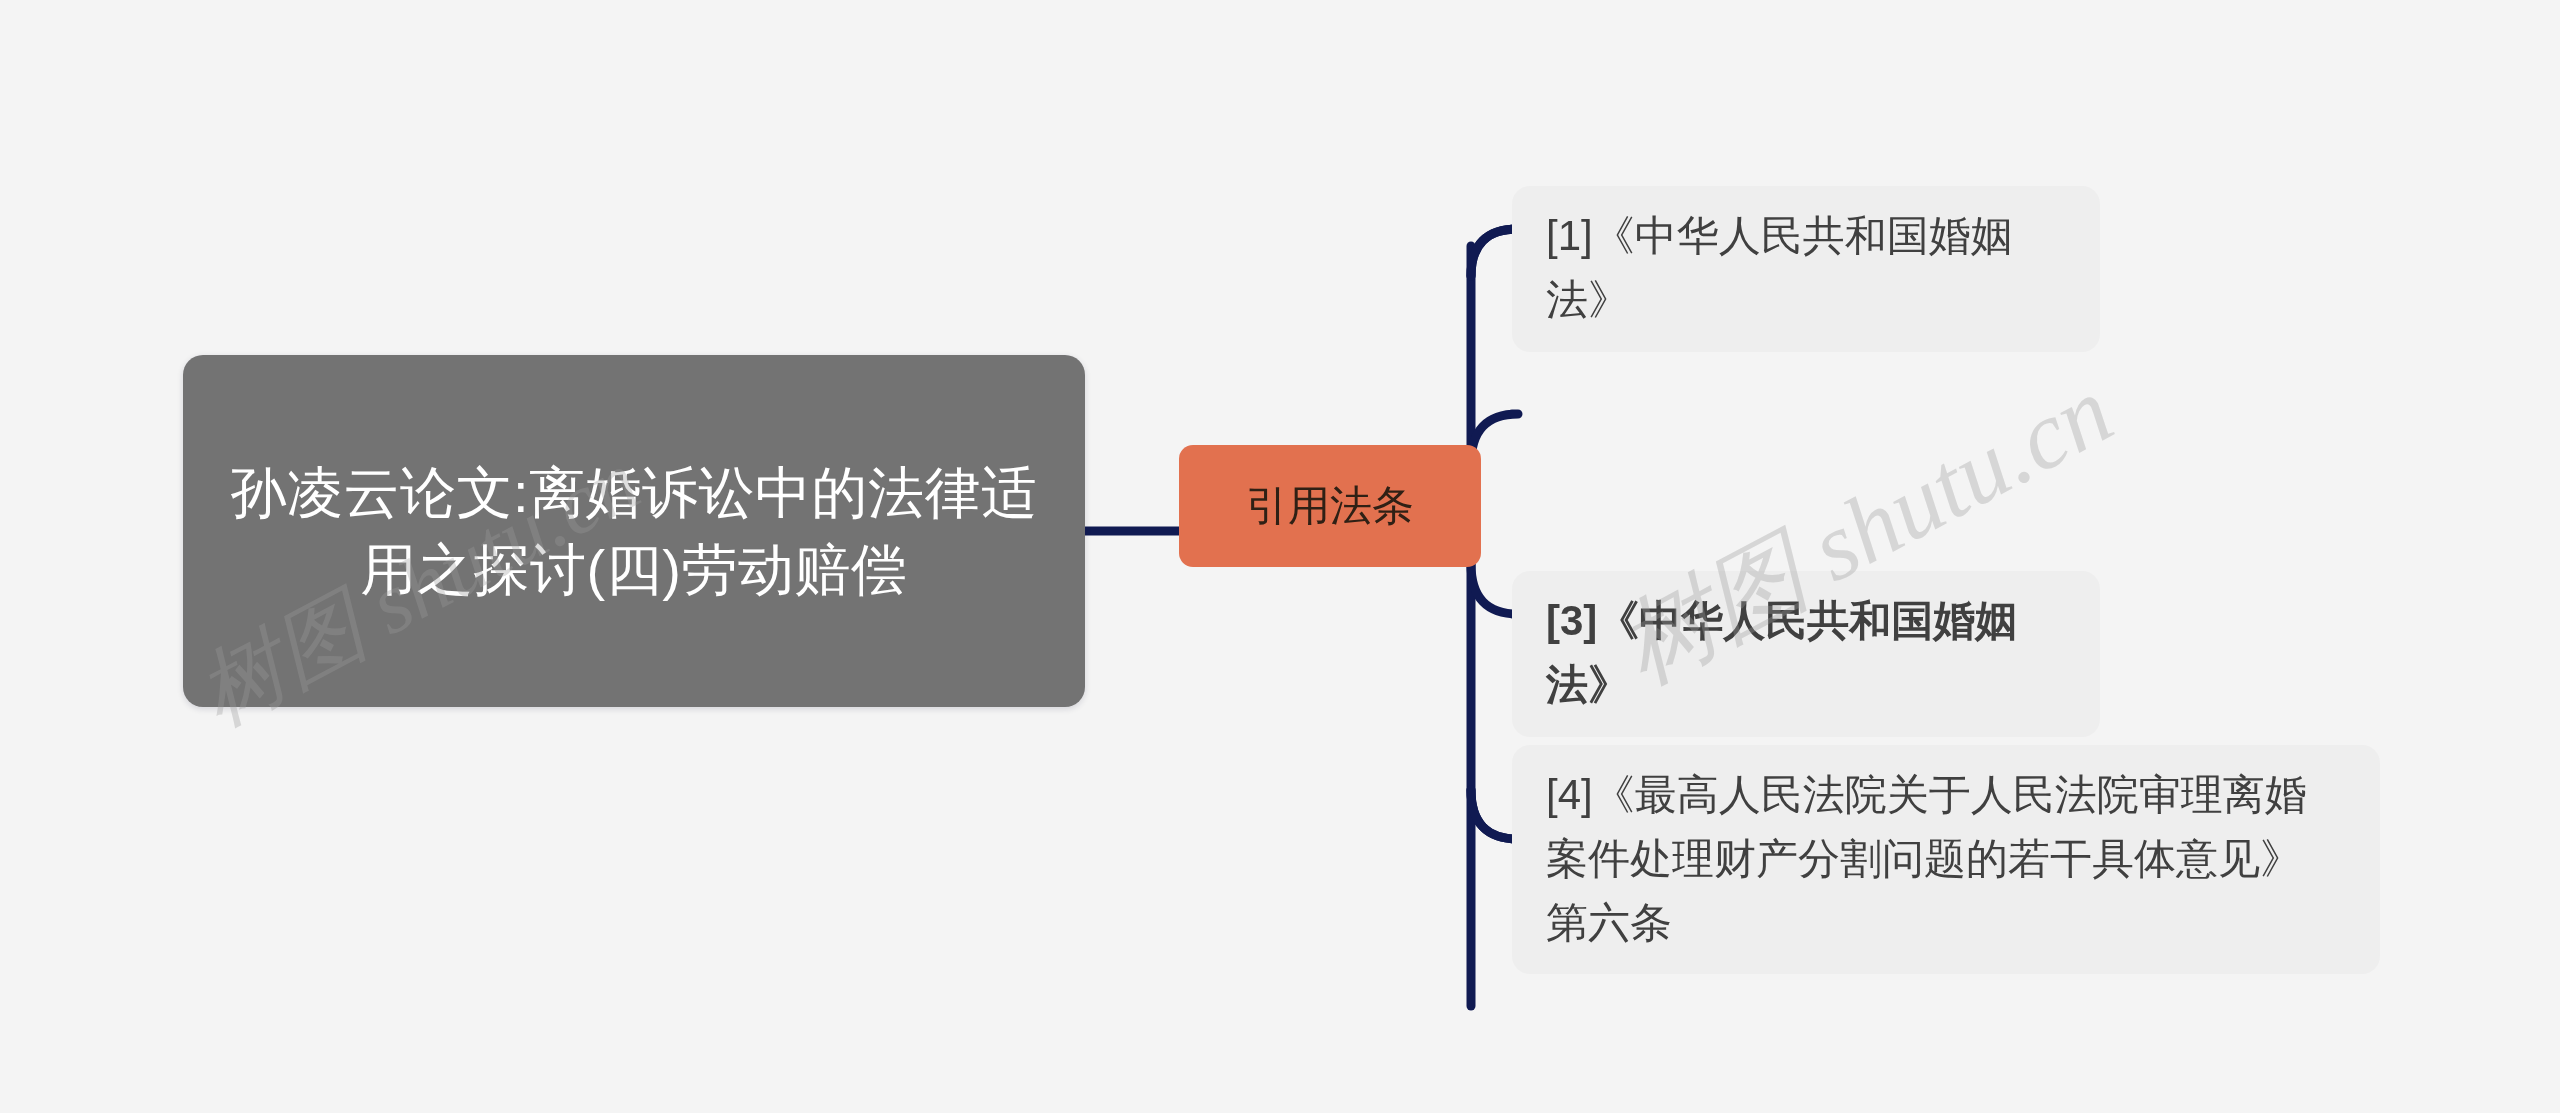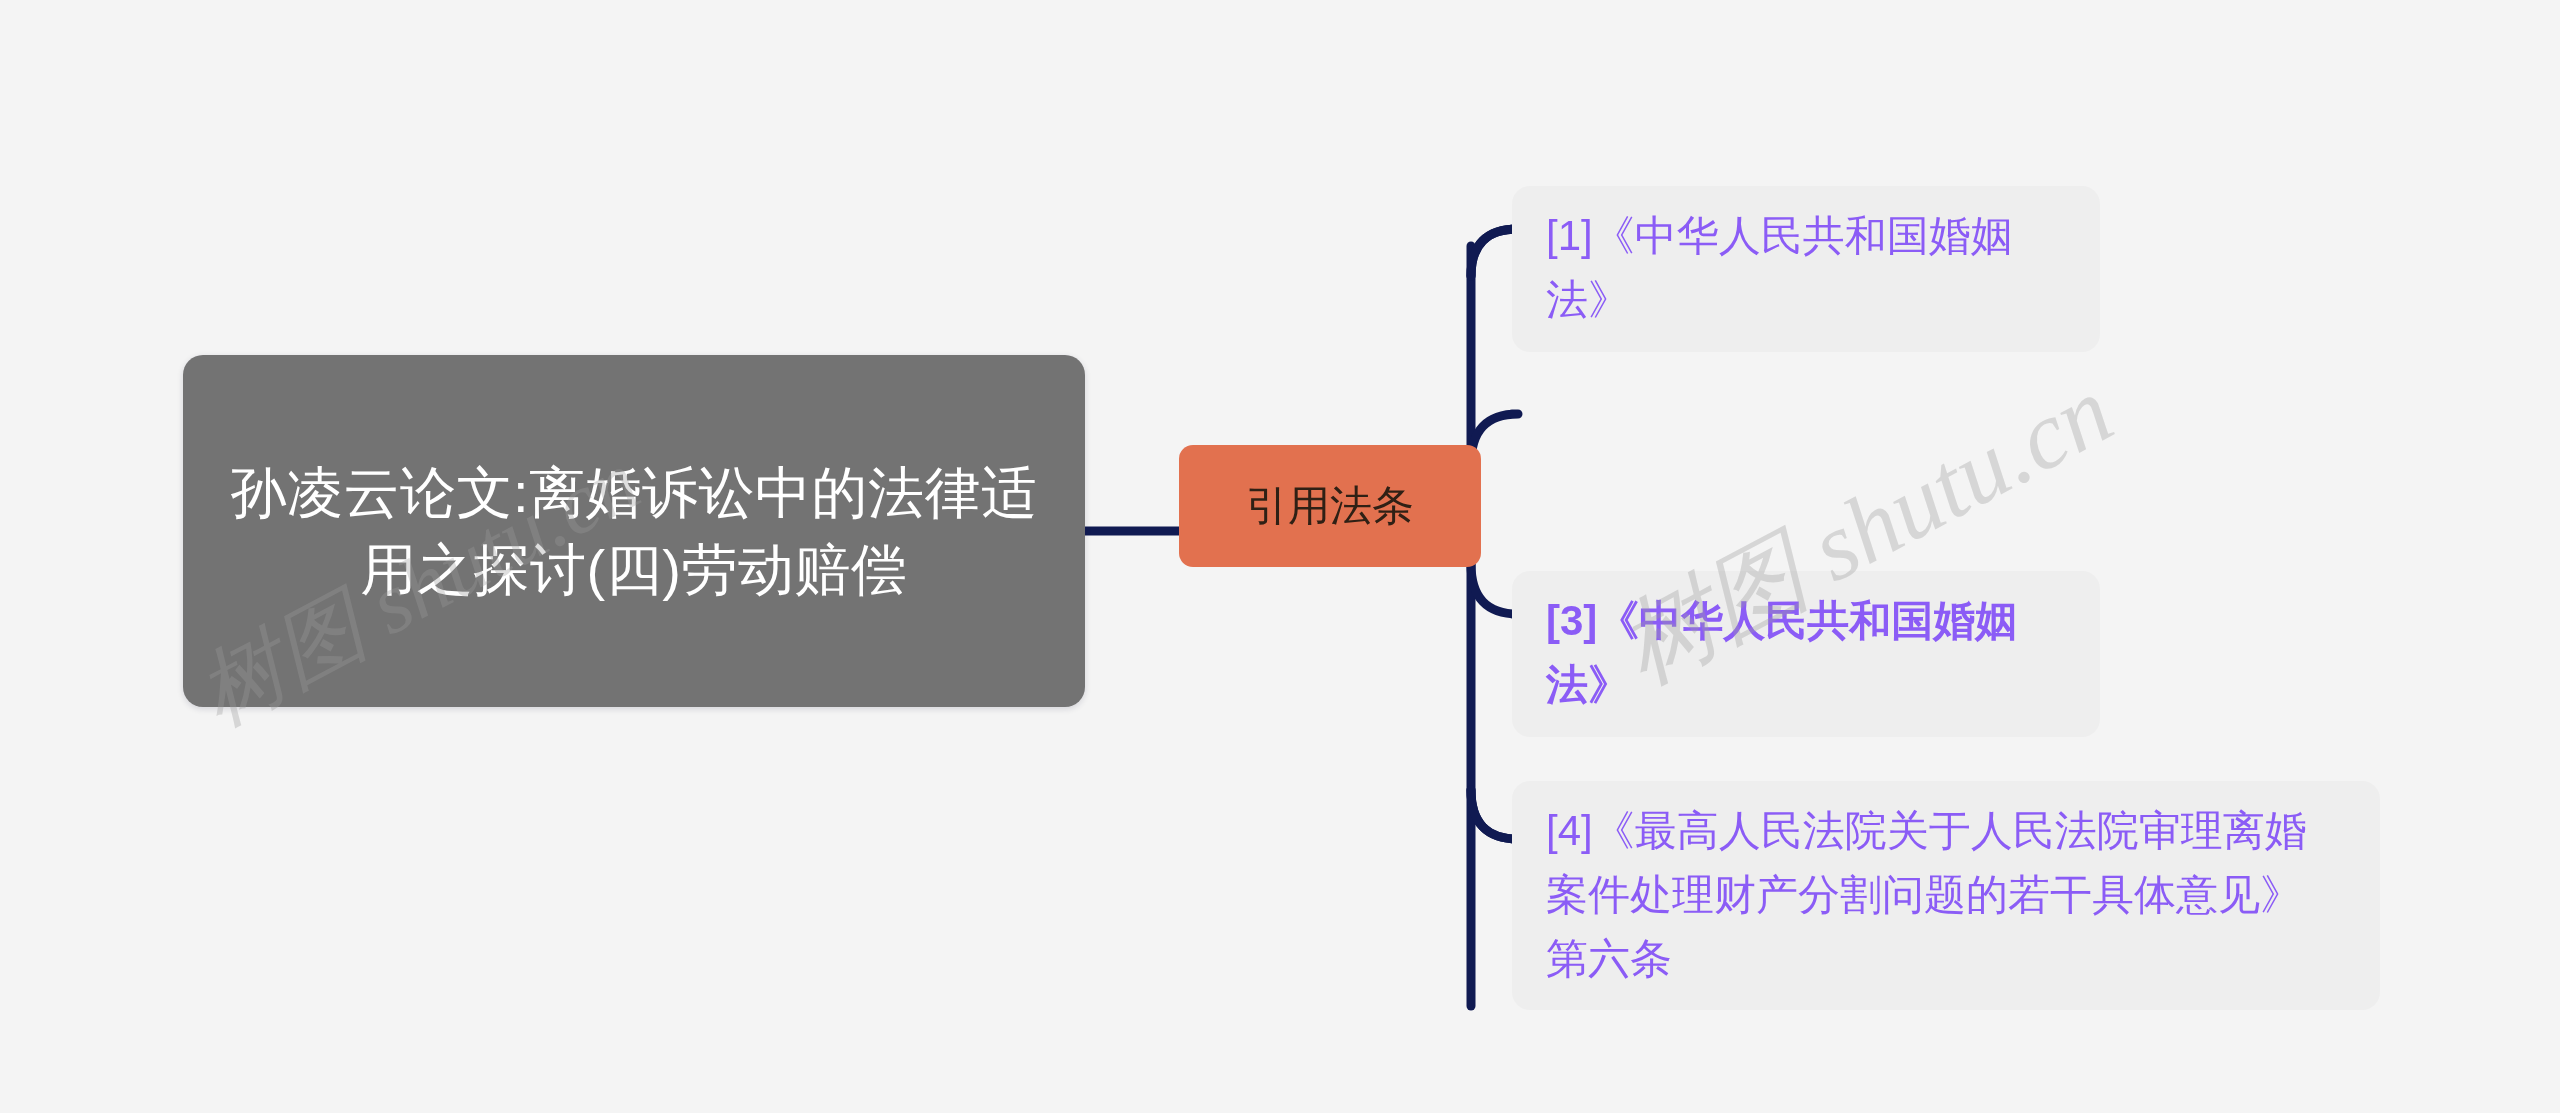--- a/index.html
+++ b/index.html
@@ -100,30 +100,30 @@
   }
 
   .node-leaf {
     left: 1512px;
     background: #eeeeee;
     border-radius: 18px;
     padding: 18px 34px 20px 34px;
     box-sizing: border-box;
   }
   .node-leaf .node-text {
-    color: #8b5cf6;
+    color: #404040;
     font-size: 42px;
     line-height: 1.52;
     text-align: left;
   }
 
   .leaf-1 { top: 186px; width: 588px; min-height: 86px; }
   .leaf-2 { top: 371px; width: 588px; min-height: 86px; }
   .leaf-3 { top: 571px; width: 588px; min-height: 86px; font-weight: bold; }
-  .leaf-4 { top: 781px; width: 868px; min-height: 188px; align-items: center; }
+  .leaf-4 { top: 745px; width: 868px; min-height: 188px; align-items: center; }
 </style>
 </head>
 <body>
 
 <div id="canvas">
 
   <svg id="links" viewBox="0 0 2560 1113" width="2560" height="1113" xmlns="http://www.w3.org/2000/svg" aria-hidden="true">
     <g fill="none" stroke="#101a52" stroke-width="9" stroke-linecap="round" stroke-linejoin="round">
 
       <path d="M 1085 531 L 1179 531"></path>

